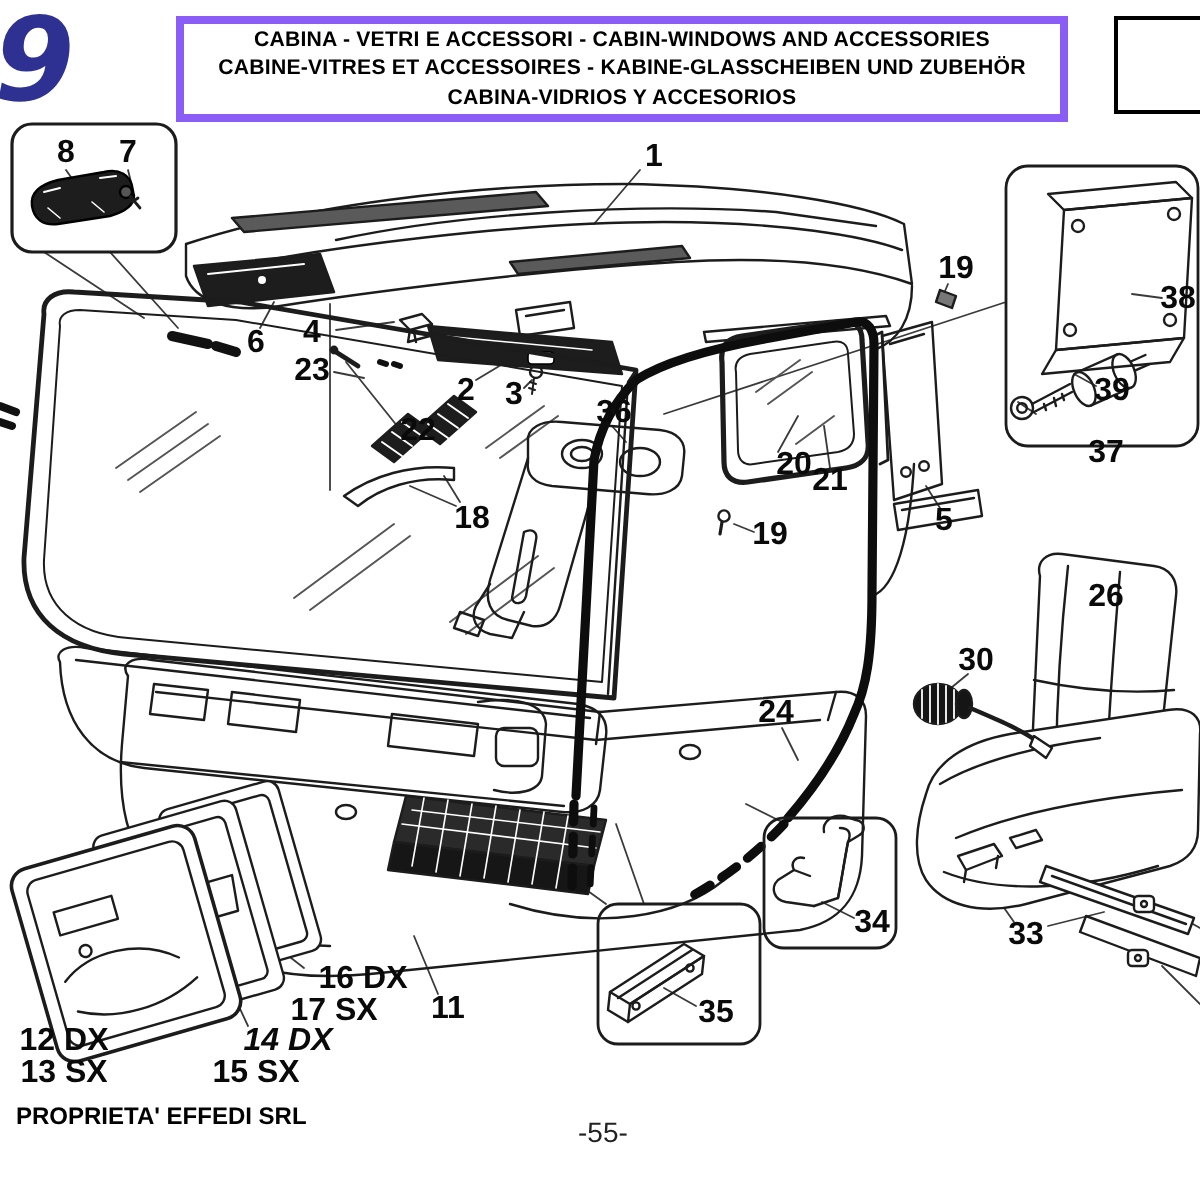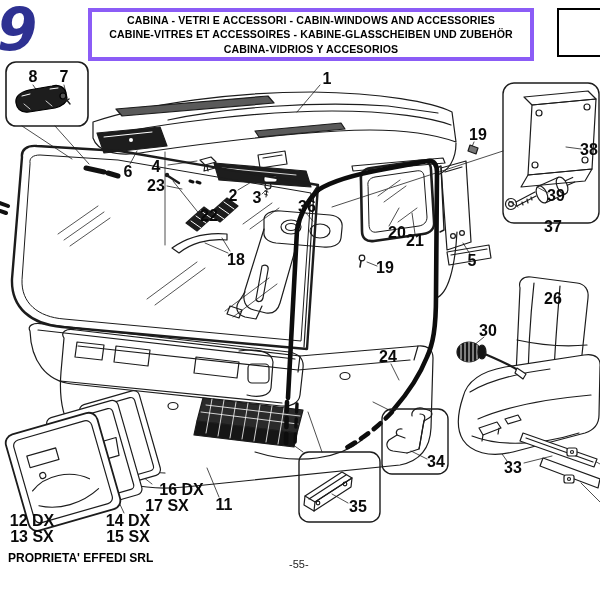--- a/index.html
+++ b/index.html
@@ -9,21 +9,21 @@
         font-style:italic;font-weight:700;font-size:58px;line-height:60px;letter-spacing:-2px}
   .header-box{position:absolute;left:88px;top:8px;width:438px;height:45px;border:4px solid #8b5cf6;
         display:flex;flex-direction:column;justify-content:center;text-align:center;
         font-weight:700;font-size:10.6px;line-height:14.2px;letter-spacing:.1px}
   .corner-box{position:absolute;left:557px;top:8px;width:55px;height:45px;border:2px solid #000}
   svg.art{position:absolute;left:0;top:0}
   #labels{position:absolute;left:0;top:0;width:600px;height:600px;pointer-events:none}
   .plabel{position:absolute;transform:translate(-50%,-50%);font-weight:700;font-size:16px;
         white-space:nowrap;color:#0a0a0a}
   .footer-left{position:absolute;left:8px;top:551px;font-weight:700;font-size:12px}
-  .footer-page{position:absolute;left:289px;top:558px;font-size:11px;color:#222}
+  .footer-page{position:absolute;left:289px;top:558px;font-size:14px;color:#222}
 </style>
 </head>
 <body>
 
 <div class="logo" style="color: rgb(46, 49, 146);">9</div>
 
 <div class="header-box">
   <div>CABINA - VETRI E ACCESSORI - CABIN-WINDOWS AND ACCESSORIES</div>
   <div>CABINE-VITRES ET ACCESSOIRES - KABINE-GLASSCHEIBEN UND ZUBEHÖR</div>
   <div>CABINA-VIDRIOS Y ACCESORIOS</div>
@@ -336,18 +336,18 @@
     <span class="plabel" style="left: 488px; top: 331px;">30</span>
     <span class="plabel" style="left: 388px; top: 357px;">24</span>
     <span class="plabel" style="left: 436px; top: 462px;">34</span>
     <span class="plabel" style="left: 358px; top: 507px;">35</span>
     <span class="plabel" style="left: 513px; top: 468px;">33</span>
     <span class="plabel" style="left: 224px; top: 505px;">11</span>
     <span class="plabel" style="left: 166px; top: 490px; padding-left: 31px;">16 DX</span>
     <span class="plabel" style="left: 167px; top: 506px;">17 SX</span>
     <span class="plabel" style="left: 32px; top: 521px;">12 DX</span>
     <span class="plabel" style="left: 32px; top: 537px;">13 SX</span>
-    <span class="plabel" style="left: 128px; top: 521px;">14 DX</span>
+    <span class="plabel" style="left: 144px; top: 521px; font-style: italic;">14 DX</span>
     <span class="plabel" style="left: 128px; top: 537px;">15 SX</span>
   </div>
 
 <div class="footer-left">PROPRIETA' EFFEDI SRL</div>
 <div class="footer-page">-55-</div>
 
 </body></html>

